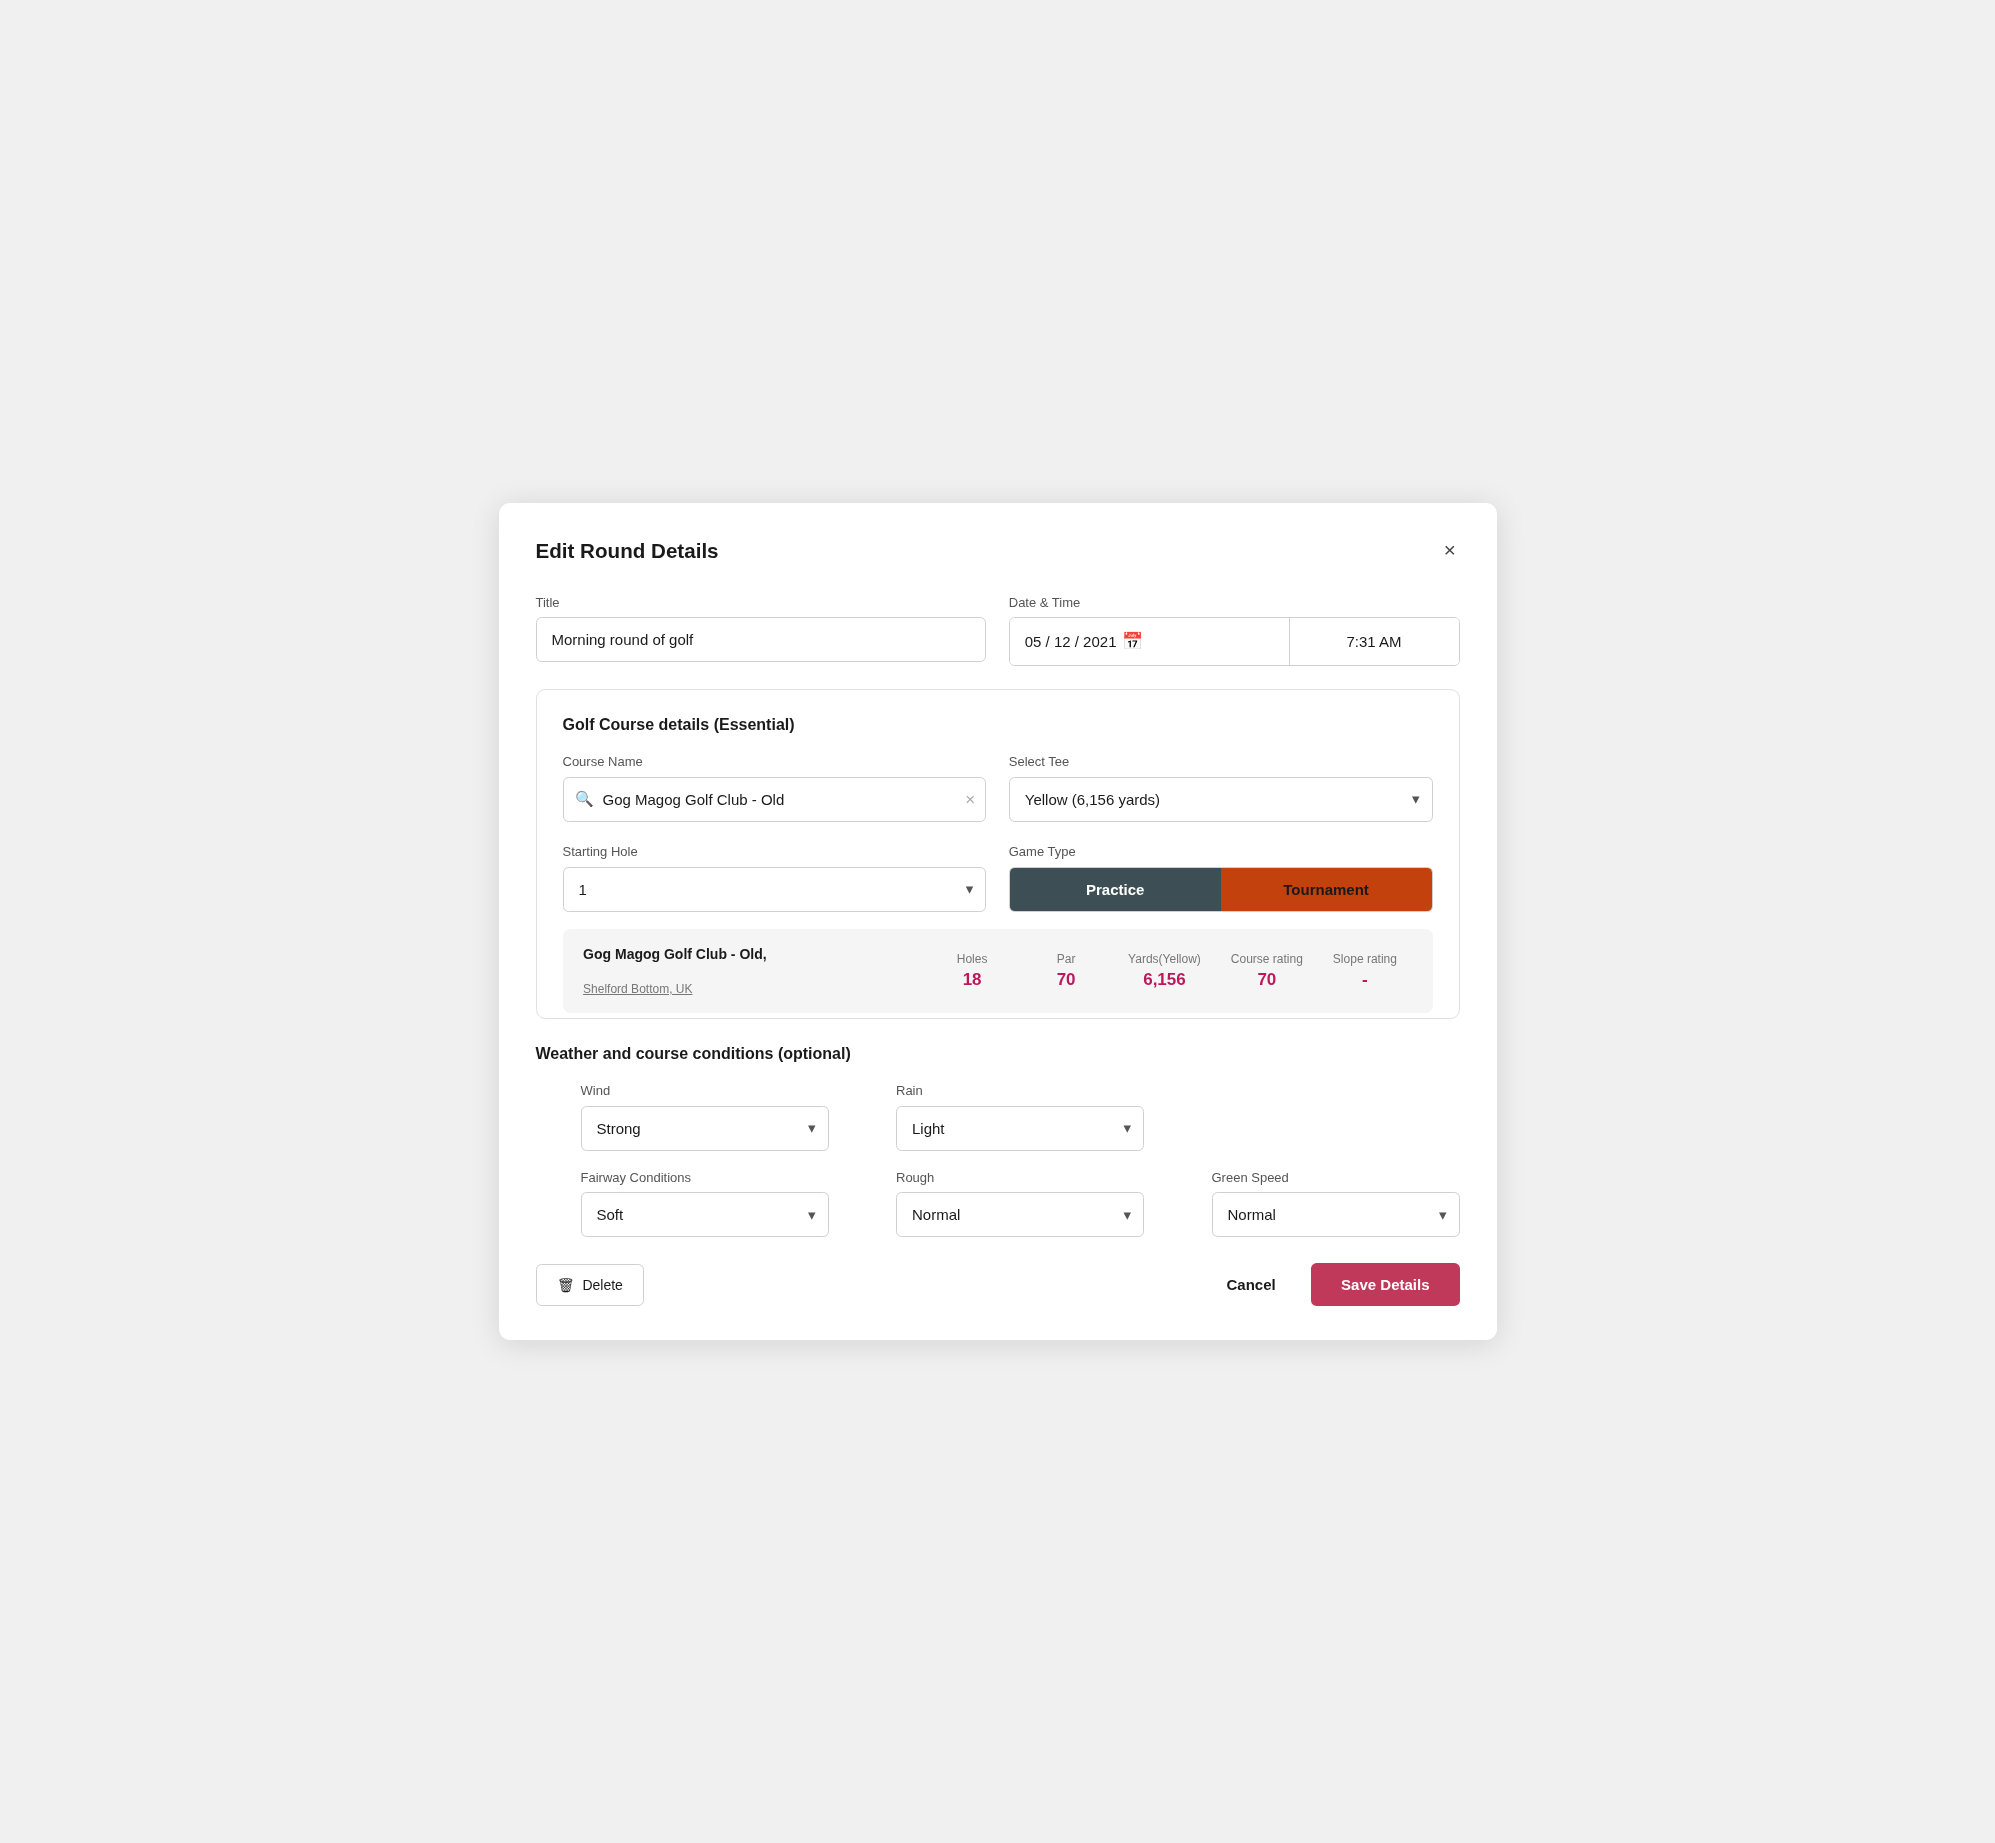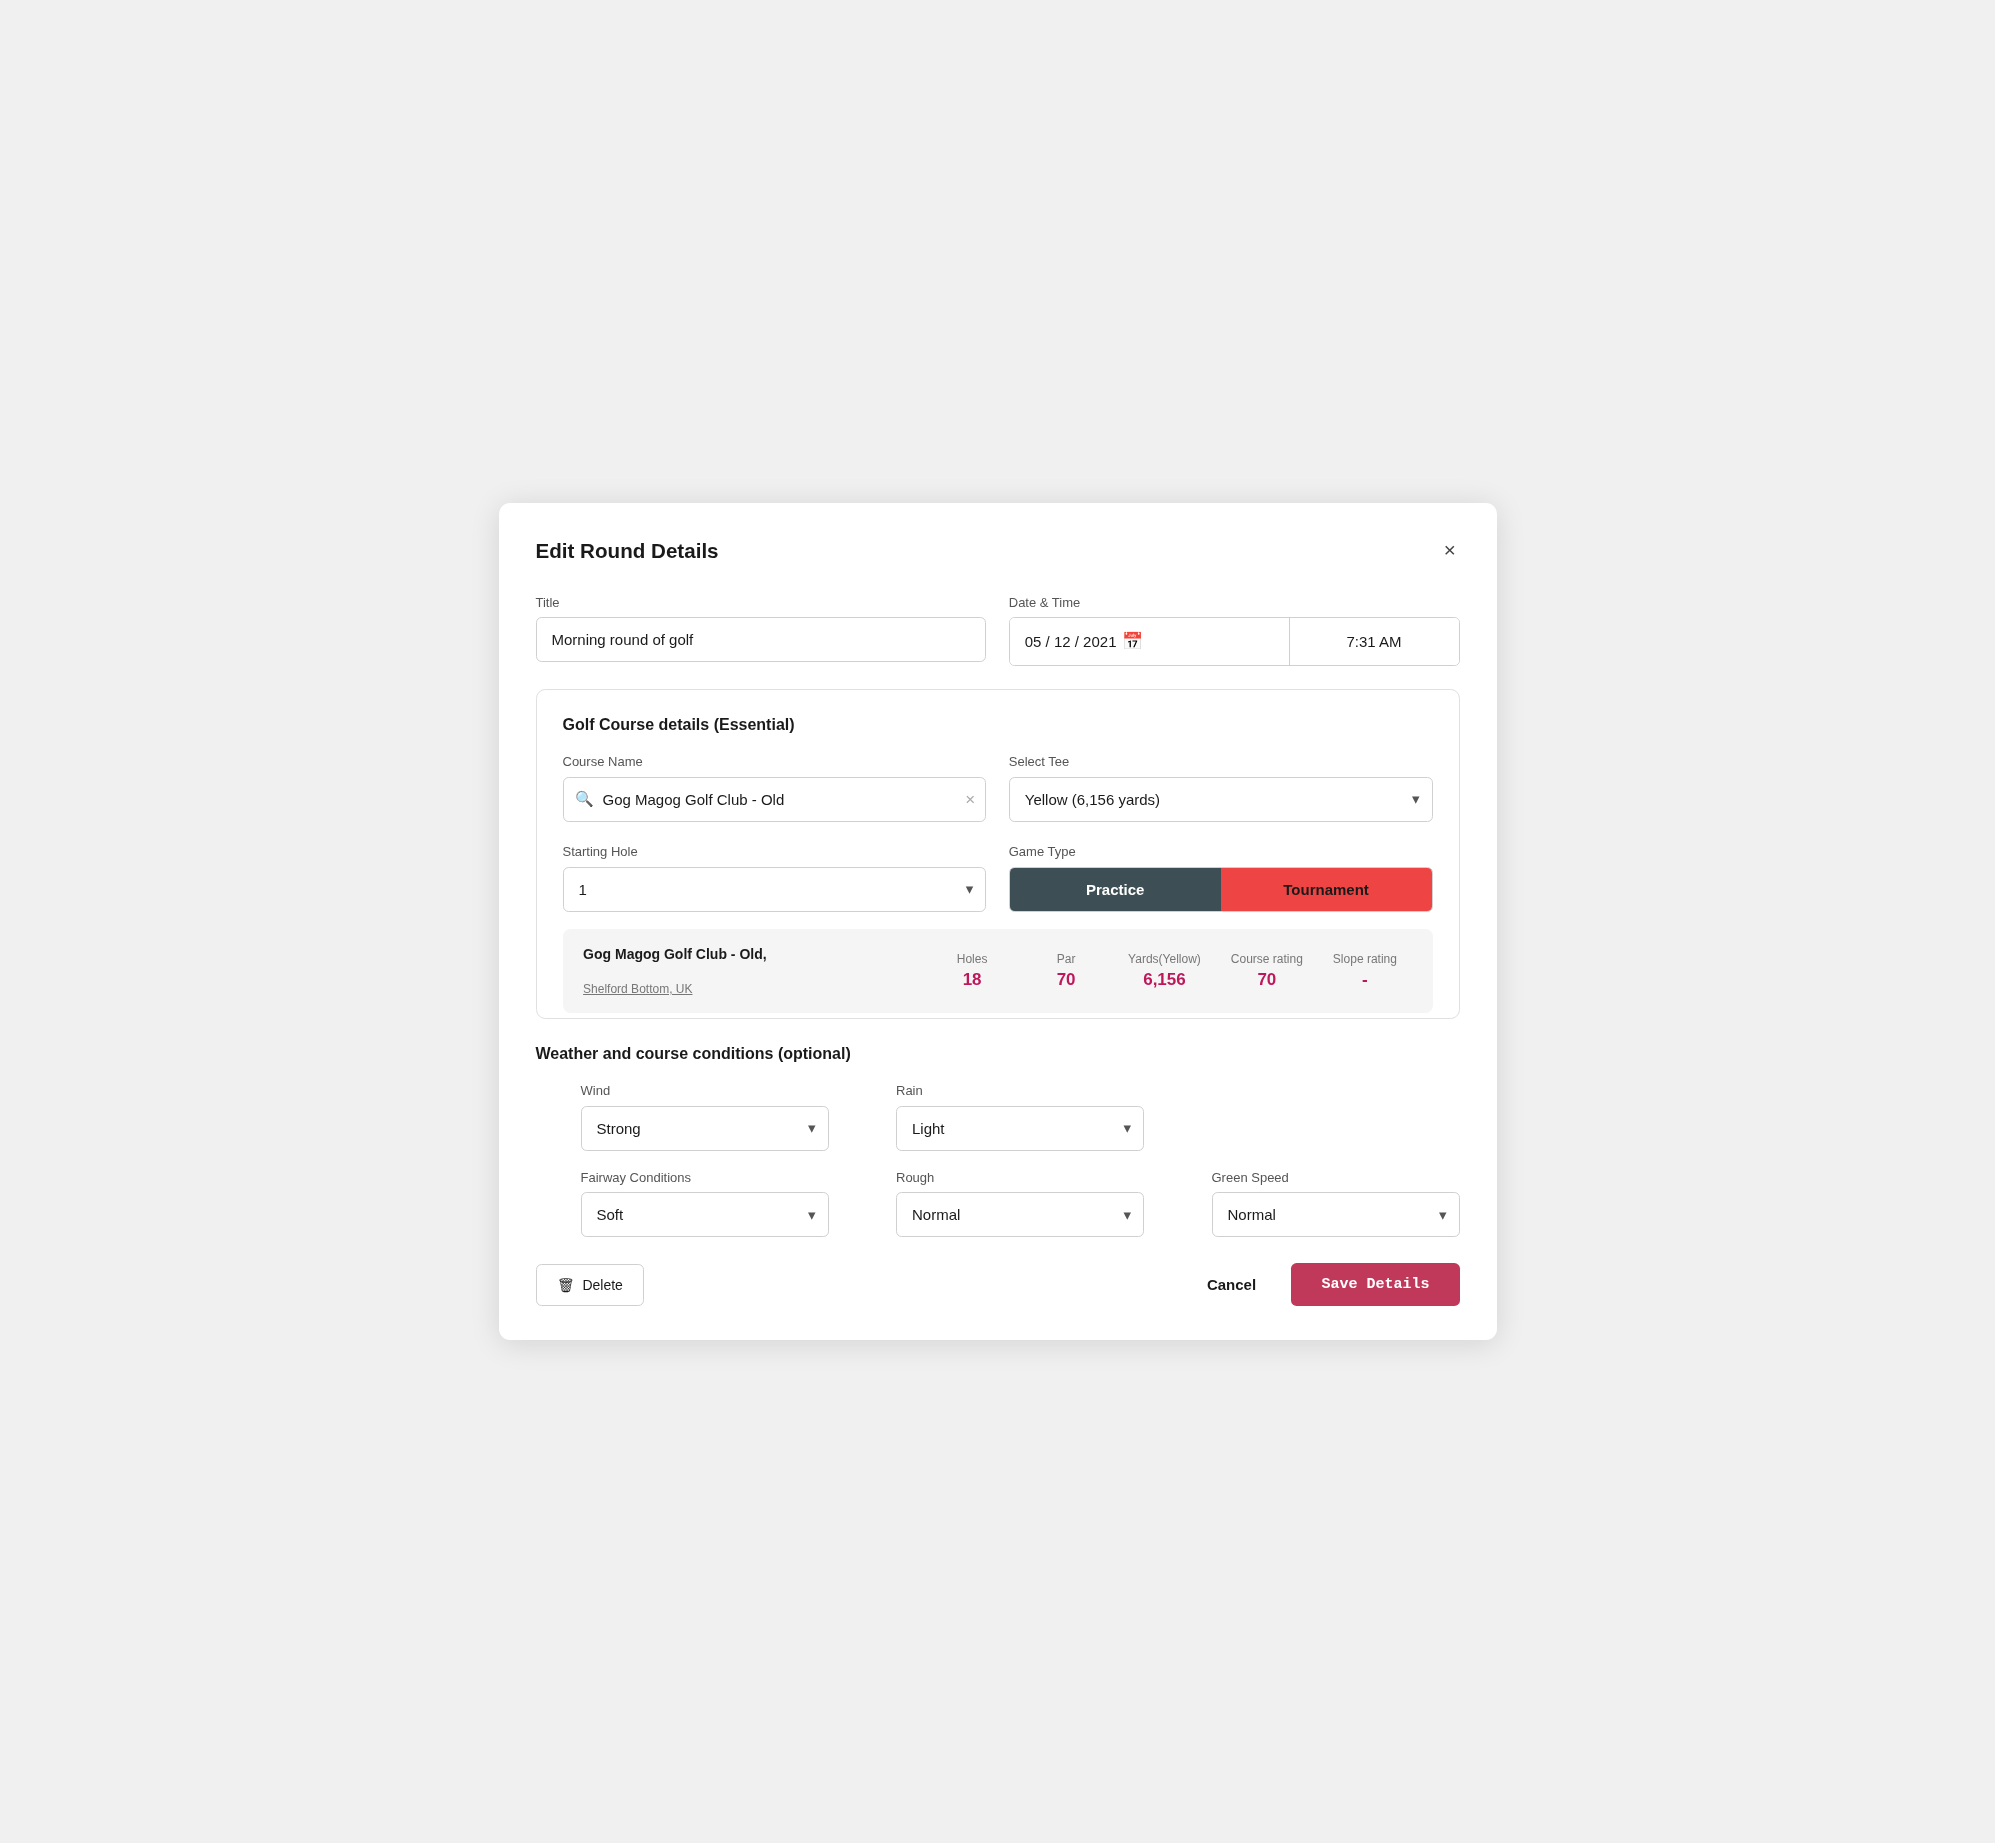--- a/index.html
+++ b/index.html
@@ -175,21 +175,21 @@
       font-weight: 600;
       border: none;
       cursor: pointer;
       transition: background 0.2s, color 0.2s;
     }
     .toggle-btn.active {
       background: #3d4f54;
       color: #fff;
     }
     .toggle-btn.inactive {
-      background: #ef4444;
+      background: #c2410c;
       color: #1a1a1a;
       text-align: center;
     }
     .course-info-box {
       background: #f5f5f5;
       border-radius: 7.5px;
       padding: 17px 20.6px;
       display: flex;
       align-items: center;
       gap: 0;
@@ -280,21 +280,20 @@
     }
     .save-btn {
       background: #c0385a;
       color: #fff;
       border: none;
       border-radius: 5.6px;
       padding: 13px 30px;
       font-size: 15px;
       font-weight: 700;
       cursor: pointer;
-      font-family: Liberation Mono, monospace;
     }
   </style>
 </head>
 <body>
 
 <div class="modal">
 
   <div class="modal-header">
     <span class="modal-title">Edit Round Details</span>
     <button class="close-btn">×</button>

